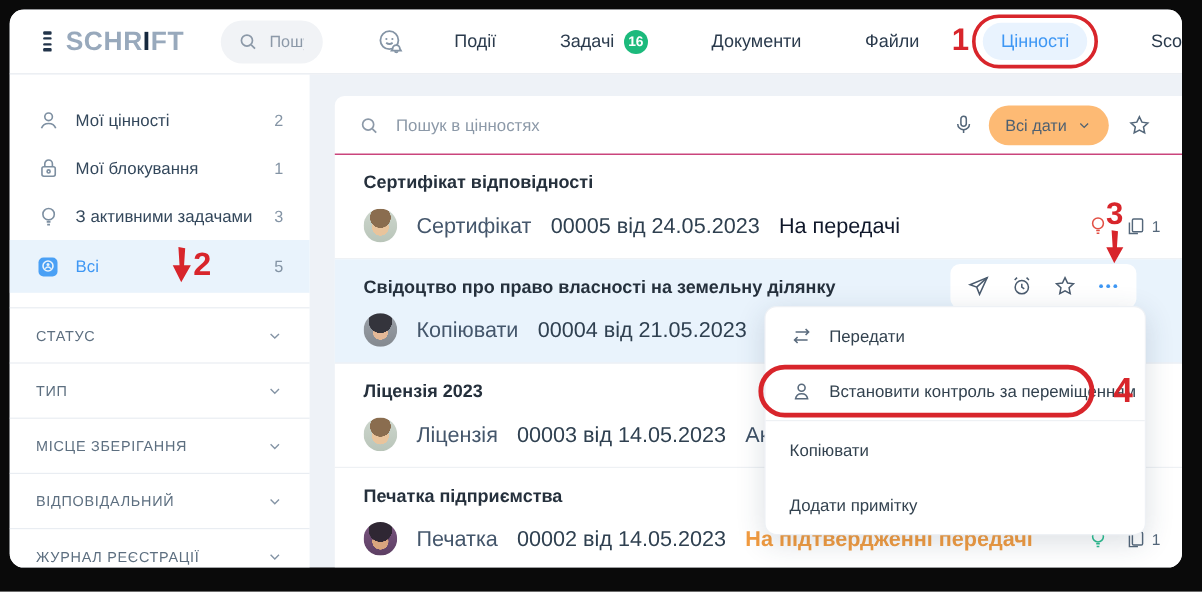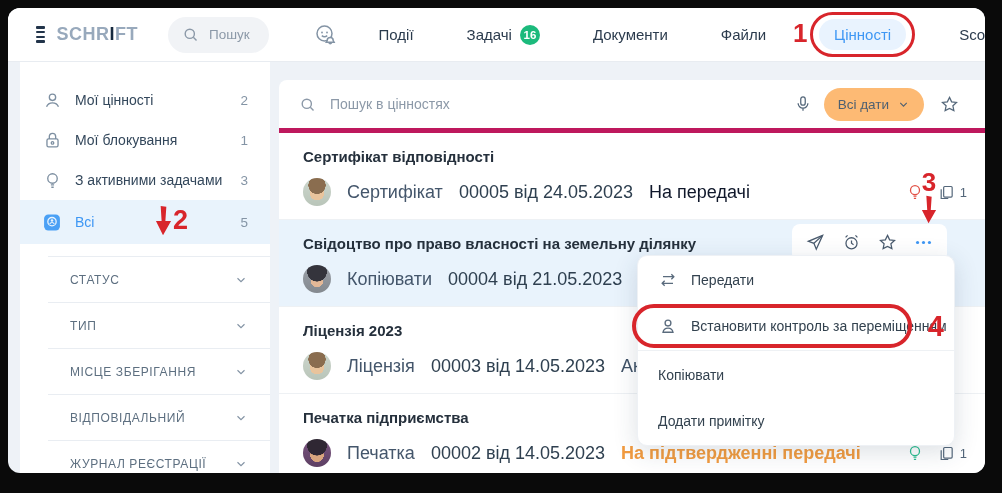--- a/index.html
+++ b/index.html
@@ -12,21 +12,21 @@
     background:#eef2f7;border-radius:12px;overflow:hidden;
   }
   
   .topbar{
     position:absolute;left:0;top:0;right:0;height:54px;background:#fff;
     border-bottom:1px solid #e8ecf1;display:flex;align-items:center;padding-left:28px;
     box-sizing:border-box;white-space:nowrap;z-index:5;
   }
   .burger{width:24px;height:17px;display:flex;flex-direction:column;justify-content:space-between;cursor:pointer;}
   .burger span{display:block;height:2.6px;background:#22344a;border-radius:1px;}
-  .logo{margin-left:12px;font-size:18px;font-weight:700;letter-spacing:.5px;color:#98a9bc;}
+  .logo{margin-left:12px;font-size:22px;font-weight:700;letter-spacing:.5px;color:#98a9bc;}
   .logo .dark{color:#16293e;}
   .top-search{
     margin-left:30px;width:232px;height:36px;background:#f1f3f6;border-radius:18px;
     display:flex;align-items:center;padding:0 14px;box-sizing:border-box;gap:8px;
   }
   .top-search input{
     border:none;outline:none;background:transparent;font-size:13.5px;color:#5a6b7d;width:100%;
     font-family:"Liberation Sans", sans-serif;
   }
   .top-search input::placeholder{color:#8c99a8;opacity:1;}
@@ -42,47 +42,47 @@
   }
   .anno-ellipse{
     position:absolute;left:-9px;top:-7px;right:-9px;bottom:-7px;
     border:3.5px solid #d8252b;border-radius:24px;pointer-events:none;
   }
   .anno-num1{
     position:absolute;left:-26px;top:-1px;color:#d8252b;font-size:26px;font-weight:800;pointer-events:none;
   }
   
   .sidebar{
-    position:absolute;left:12px;top:54px;width:250px;bottom:0;background:#fff;box-sizing:border-box;
+    position:absolute;left:0;top:54px;width:250px;bottom:0;background:#fff;box-sizing:border-box;
   }
   .side-list{padding-top:18px;}
   .side-item{
     height:40px;display:flex;align-items:center;padding:0 22px;gap:13px;
     font-size:14px;color:#33475b;cursor:pointer;position:relative;
   }
   .side-item .cnt{margin-left:auto;color:#8494a5;font-size:13.5px;}
   .side-item.active{height:44px;background:#e9f3fc;color:#3e97f4;}
   .side-item .ic{display:flex;width:20px;justify-content:center;}
   .anno-arr2{
     position:absolute;right:82px;top:5px;display:flex;align-items:flex-start;gap:1px;pointer-events:none;z-index:20;
   }
   .anno-arr2 .num{color:#d8252b;font-size:27px;font-weight:800;line-height:30px;}
-  .filters{margin-top:12px;border-top:1px solid #e9edf2;margin-left:28px;}
+  .filters{margin-top:12px;border-top:1px solid #e9edf2;}
   .filter-row{
     height:45px;border-bottom:1px solid #e9edf2;display:flex;align-items:center;
     padding:0 22px;font-size:12px;letter-spacing:.6px;color:#5d6f80;cursor:pointer;
   }
   .filter-row .chev{margin-left:auto;color:#8494a5;display:flex;}
   
   .main{
     position:absolute;left:271px;top:72px;right:0;bottom:0;background:#fff;
     border-radius:8px 0 0 0;box-sizing:border-box;
   }
   .list-search{
-    height:48px;display:flex;align-items:center;padding:0 20px;gap:12px;border-bottom:5px solid #be185d;
+    height:48px;display:flex;align-items:center;padding:0 20px;gap:12px;border-bottom:1px solid #be185d;
   }
   .list-search input{
     flex:1;border:none;outline:none;font-size:14px;color:#5a6b7d;background:transparent;
     font-family:"Liberation Sans", sans-serif;
   }
   .list-search input::placeholder{color:#8c99a8;opacity:1;}
   .date-pill{
     background:#fdba74;border-radius:17px;height:33px;display:flex;align-items:center;gap:8px;
     padding:0 14px;font-size:13.5px;color:#4e6071;cursor:pointer;
   }

